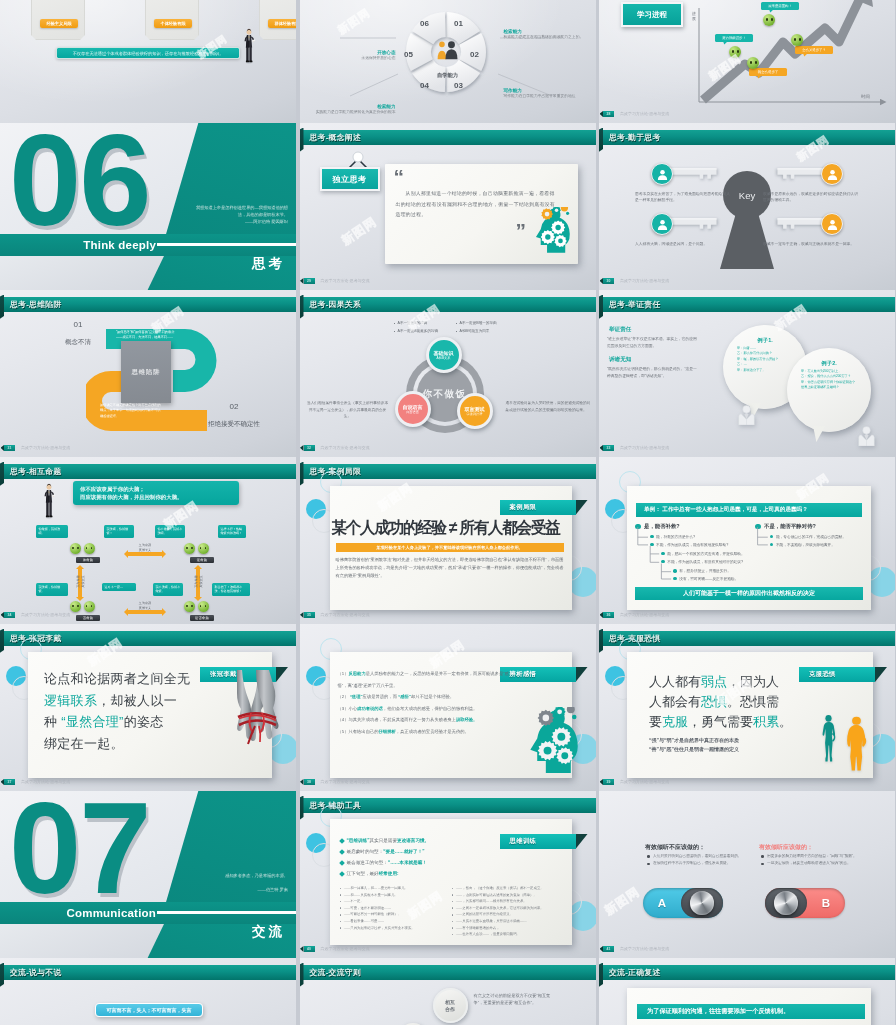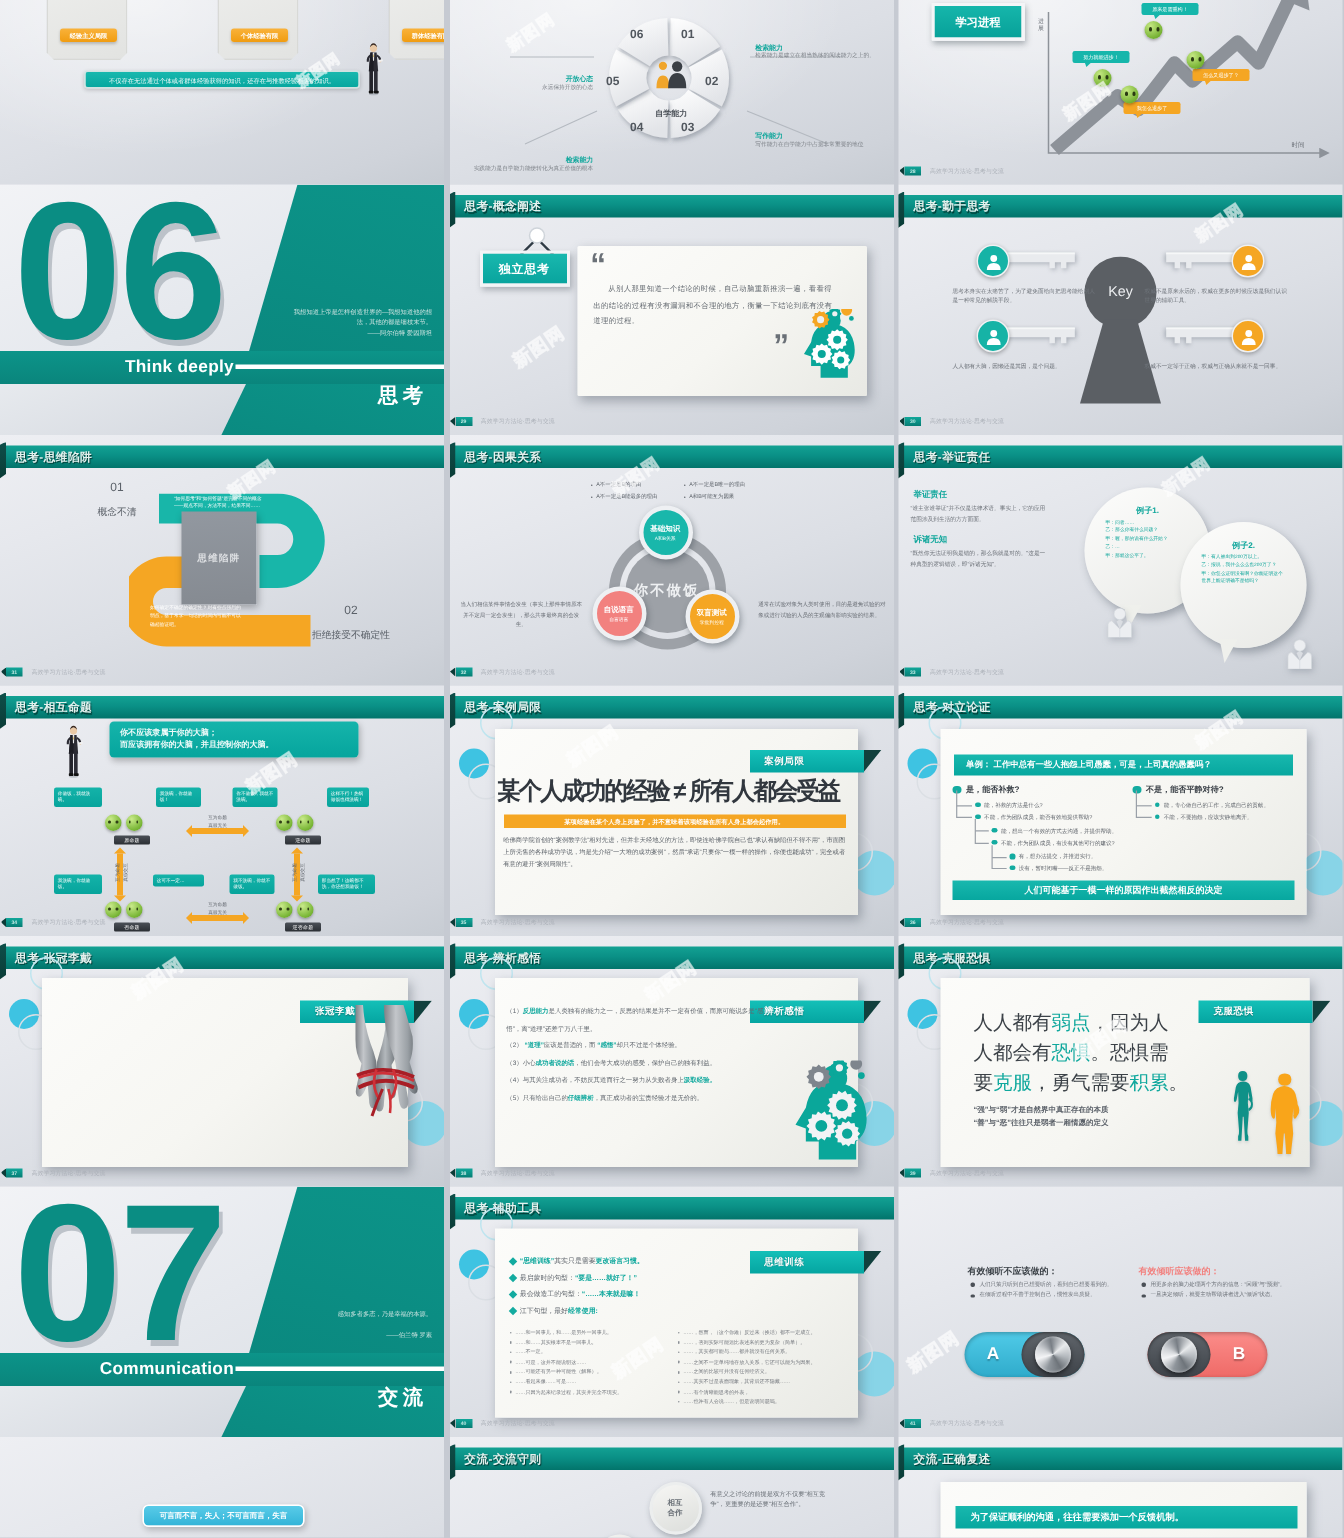--- a/index.html
+++ b/index.html
@@ -698,24 +698,20 @@
       <div class="bbig">某个人成功的经验 ≠ 所有人都会受益</div>
       <div class="bsub">某项经验在某个人身上灵验了，并不意味着该项经验在所有人身上都会起作用。</div>
       <div class="bbody">哈佛商学院首创的“案例教学法”相对先进，但并非天经地义的方法，即使连哈佛学院自己也“承认有缺陷但不得不用”，市面图上所壳售的各种成功学说，均是先介绍”一大堆的成功案例”，然后“承诺”只要你“一模一样的操作，你便也能成功”，完全或者有意的避开“案例局限性”。</div>
       <div class="ftr">
         <div class="pg"><i></i><b>35</b></div>
         <div class="fx">高效学习方法论·思考与交流</div>
       </div>
       <div class="wm" style="left:76px;top:32px;font-size:12px;color:rgba(255,255,255,0.33)">新图网</div>
 </div>
 <div class="slide s-tree" id="s12" style="left:599px;top:457px">
-<div class="hdr">
-        <div class="tail"></div>
-        <div class="t">思考-对立论证</div>
-      </div>
       <div class="deco d1"></div>
       <div class="deco d2"></div>
       <div class="deco d3"></div>
       <div class="deco d4"></div>
       <div class="deco d5"></div>
       <div class="card tcard"></div>
       <div class="tq">单例： 工作中总有一些人抱怨上司愚蠢，可是，上司真的愚蠢吗？</div>
       <div class="th th1">
         <b></b>
         <span>是，能否补救?</span>
@@ -758,20 +754,26 @@
       </div>
       <div class="deco d1"></div>
       <div class="deco d2"></div>
       <div class="deco d3"></div>
       <div class="deco d4"></div>
       <div class="deco d5"></div>
       <div class="card hcard"></div>
       <div class="tag htag">
         <span>张冠李戴</span>
         <i></i>
+      </div>
+      <div class="htext">
+        <div class="hline"><span class="dd">论点和论据两者之间全无</span></div>
+        <div class="hline"><span class="tt">逻辑联系</span><span class="dd">，却被人以一</span></div>
+        <div class="hline"><span class="dd">种 </span><span class="tt">“显然合理”</span><span class="dd">的姿态</span></div>
+        <div class="hline"><span class="dd">绑定在一起。</span></div>
       </div>
       <div class="hands"><svg viewBox="0 0 50 96" width="50" height="96">
 <defs>
             <linearGradient id="skn" x1="0" y1="0" x2="1" y2="0">
               <stop offset="0" stop-color="#7e8287"></stop>
               <stop offset=".35" stop-color="#c3c6ca"></stop>
               <stop offset=".7" stop-color="#9aa0a5"></stop>
               <stop offset="1" stop-color="#61676d"></stop>
             </linearGradient>
 <linearGradient id="skn2" x1="0" y1="0" x2="1" y2="0">
@@ -797,24 +799,20 @@
 <path d="M19 56 q-4 9 -7 18" stroke="#a81e26" stroke-width="2" fill="none"></path>
 <path d="M23 56 q2 8 1 16" stroke="#cf3138" stroke-width="1.7" fill="none"></path>
 </svg></div>
       <div class="ftr">
         <div class="pg"><i></i><b>37</b></div>
         <div class="fx">高效学习方法论·思考与交流</div>
       </div>
       <div class="wm" style="left:86px;top:20px;font-size:12px;color:rgba(255,255,255,0.33)">新图网</div>
 </div>
 <div class="slide s-gears" id="s14" style="left:299.5px;top:624px">
-<div class="hdr">
-        <div class="tail"></div>
-        <div class="t">思考-辨析感悟</div>
-      </div>
       <div class="deco d1"></div>
       <div class="deco d2"></div>
       <div class="deco d3"></div>
       <div class="deco d4"></div>
       <div class="deco d5"></div>
       <div class="card gcard"></div>
       <div class="tag gtag">
         <span>辨析感悟</span>
         <i></i>
       </div>
@@ -987,20 +985,24 @@
         <i></i>
         <span>B</span>
       </div>
       <div class="ftr">
         <div class="pg"><i></i><b>41</b></div>
         <div class="fx">高效学习方法论·思考与交流</div>
       </div>
       <div class="wm" style="left:4px;top:102px;font-size:12px;color:rgba(255,255,255,0.33)">新图网</div>
 </div>
 <div class="slide s-saynot" id="s19" style="left:0px;top:958px">
+<div class="hdr">
+        <div class="tail"></div>
+        <div class="t">交流-说与不说</div>
+      </div>
       <div class="pill">可言而不言，失人；不可言而言，失言</div>
 </div>
 <div class="slide s-rule" id="s20" style="left:299.5px;top:958px">
 <div class="hdr">
         <div class="tail"></div>
         <div class="t">交流-交流守则</div>
       </div>
       <div class="rcirc">
         <div>相互</div>
         <div>合作</div>

